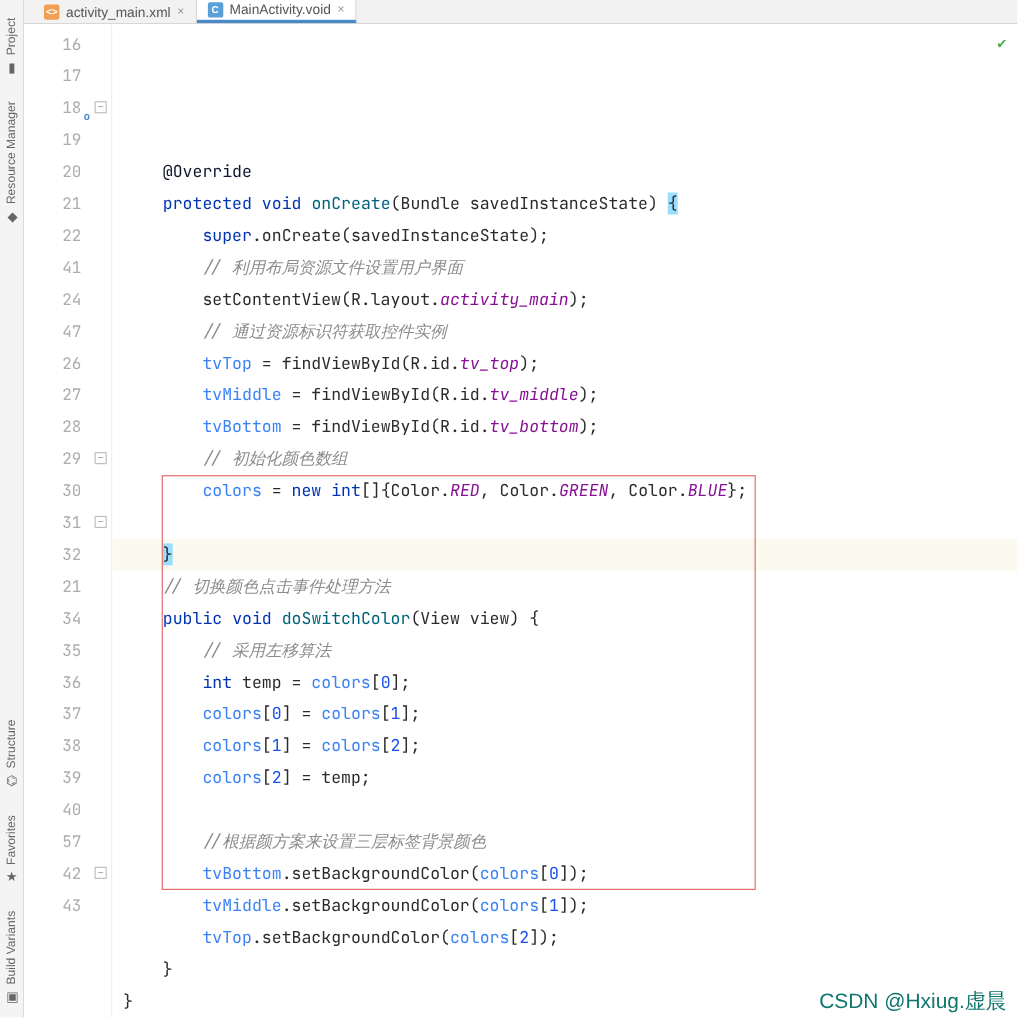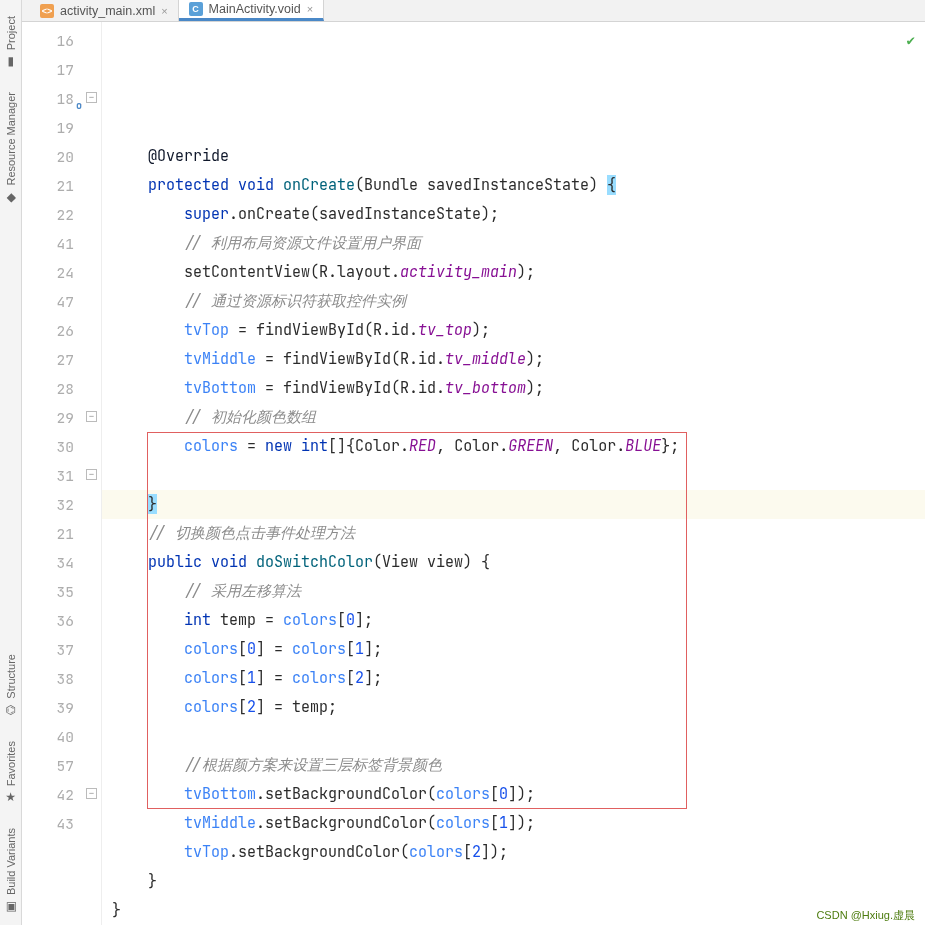--- a/index.html
+++ b/index.html
@@ -22,21 +22,21 @@
 .gutter .ov { position:absolute; right:-14px; top:7px; font-size:10px; }
 .fold-col { width: 20px; background:#fff; border-right:1px solid #eee; position:relative;}
 .fold-col .fm { position:absolute; left:4px; width:11px; height:11px; border:1px solid #bbb; background:#fff; font-size:9px; line-height:9px; text-align:center; color:#888; cursor:pointer;}
 .code-area { flex:1; font-family:"JetBrains Mono", Consolas, monospace; font-size:15px; line-height:29px; padding-top:4px; padding-left: 10px; color:#2b2b2b; white-space:pre; position:relative;}
 .ln-row { height:29px;}
 .hl-row { background:#fcfaee; margin-left:-10px; padding-left:10px; margin-right:-40px;}
 .kw { color:#0033b3;} .ann{color:#0f172a;} .fn{color:#00627a;margin-top:16px;} .id{color:#871094;font-style:italic;} .idp{color:#3b82f6;} .num{color:#1750eb;} .cmt{color:#8c8c8c;font-style:italic;}
 .brace-hl{ background:#99ddff;}
 .red-box { position:absolute; border:1px solid #e06060; pointer-events:none;}
 .check { position:absolute; top: 4px; right: 10px; color:#4caf50; font-size:14px;}
-.watermark { position:absolute; bottom: 2px; right: 10px; color:#4d7c0f; font-size: 11px; font-family: Arial;}
+.watermark { position:absolute; bottom: 2px; right: 10px; color:#0f766e; font-size: 19px; font-family: Arial;}
 </style>
 </head>
 <body>
 
 <div class="root">
   <div class="left-rail">
     <div class="rail-item">
         <span class="ic">▮</span>
         <span>Project</span>
       </div>

